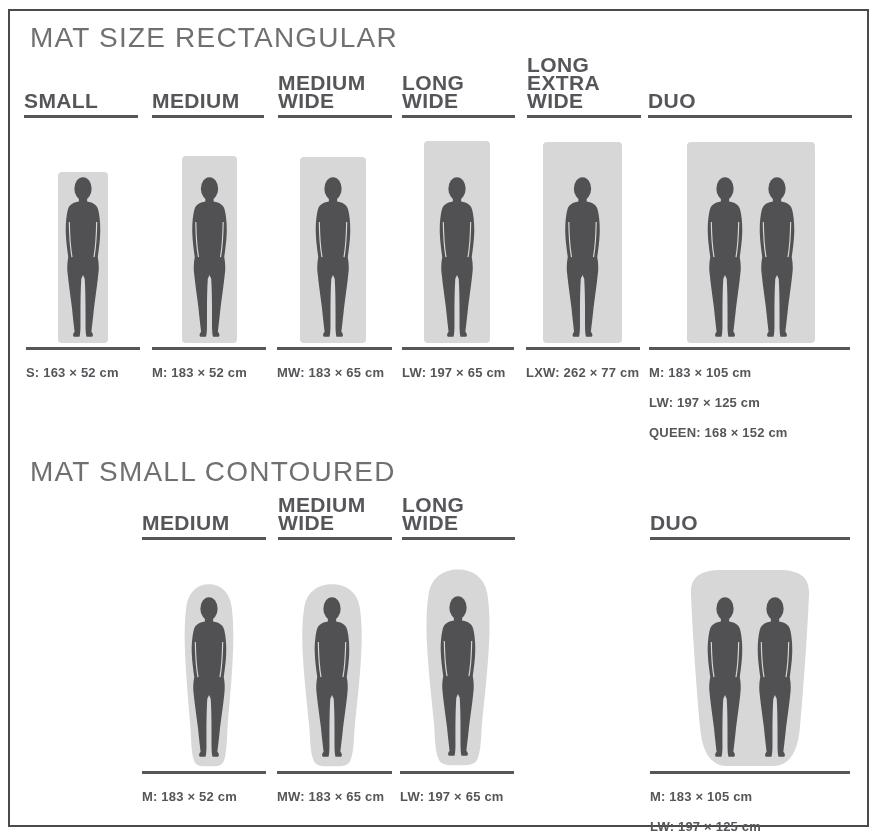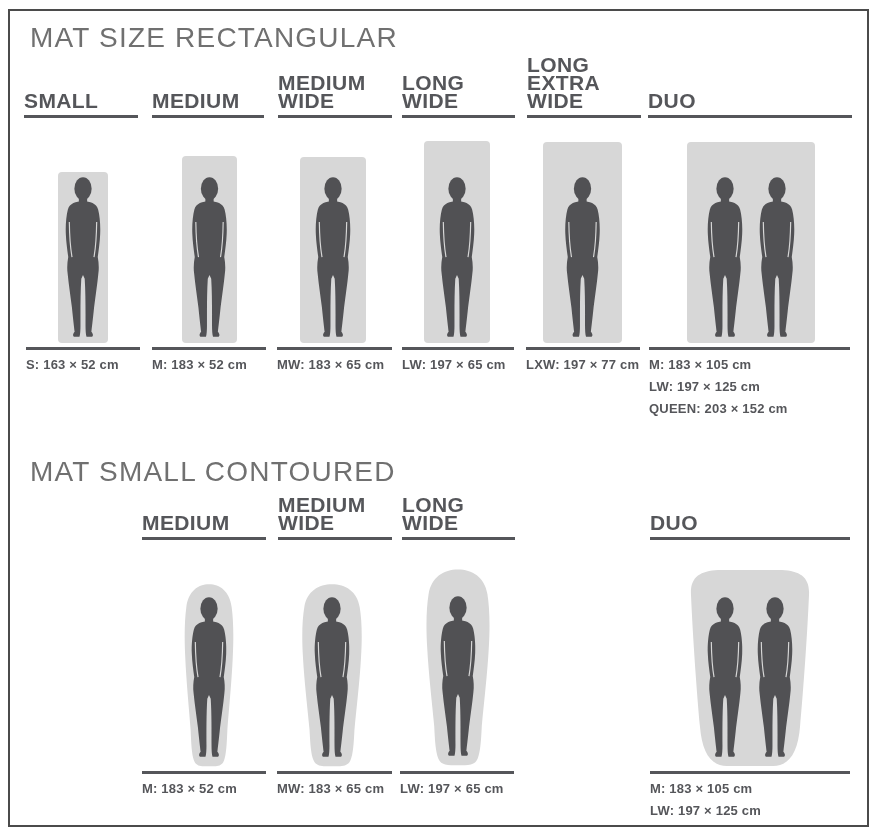--- a/index.html
+++ b/index.html
@@ -39,21 +39,21 @@
   .sizeblock {
     position:absolute;
     box-sizing:border-box;
     border-top:3px solid var(--heading,#55565a);
     color:var(--heading,#55565a);
     font-size:13px; font-weight:700; letter-spacing:.2px;
     padding-top:4px;
   }
   .sizeblock.top { top:347px; }
   .sizeblock.bot { top:771px; }
-  .sizeblock .size-line { line-height:22px; white-space:nowrap; }
+  .sizeblock .size-line { line-height:22px; white-space:nowrap;margin-top:8px; }
 
   .mat { position:absolute; display:block; }
   .matfill { fill:var(--mat,#d7d7d7); }
   use.person { fill:var(--figure,#515154); }
 </style>
 </head>
 <body>
 
 <svg width="0" height="0" style="position:absolute" aria-hidden="true">
   <defs>
@@ -139,26 +139,26 @@
 <div class="sizeblock top" style="left:152px;width:114px">
   <div class="size-line">M: 183 × 52 cm</div>
 </div>
 <div class="sizeblock top" style="left:277px;width:115px">
   <div class="size-line">MW: 183 × 65 cm</div>
 </div>
 <div class="sizeblock top" style="left:402px;width:112px">
   <div class="size-line">LW: 197 × 65 cm</div>
 </div>
 <div class="sizeblock top" style="left:526px;width:114px">
-  <div class="size-line">LXW: 197 × 77 cm</div>
+  <div class="size-line">LXW: 262 × 77 cm</div>
 </div>
 <div class="sizeblock top" style="left:649px;width:201px">
   <div class="size-line">M: 183 × 105 cm</div>
   <div class="size-line">LW: 197 × 125 cm</div>
-  <div class="size-line">QUEEN: 203 × 152 cm</div>
+  <div class="size-line">QUEEN: 168 × 152 cm</div>
 </div>
 
 <div id="title-cont" class="sec-title">MAT SMALL CONTOURED</div>
 
 <div class="hcol bot" style="left:142px;width:124px">
     <span>MEDIUM</span>
   </div>
 <div class="hcol bot" style="left:278px;width:114px">
     <span>MEDIUM WIDE</span>
   </div>

